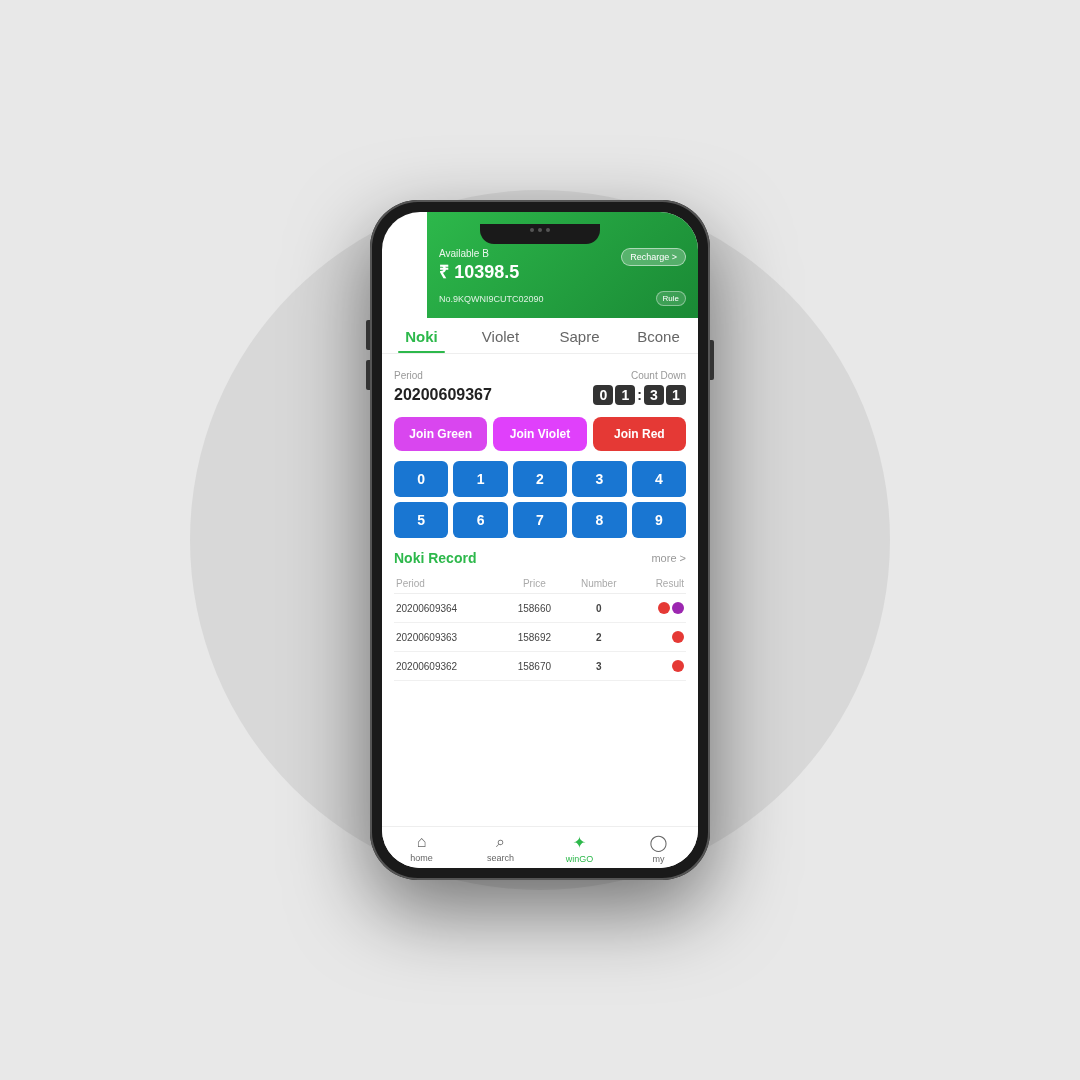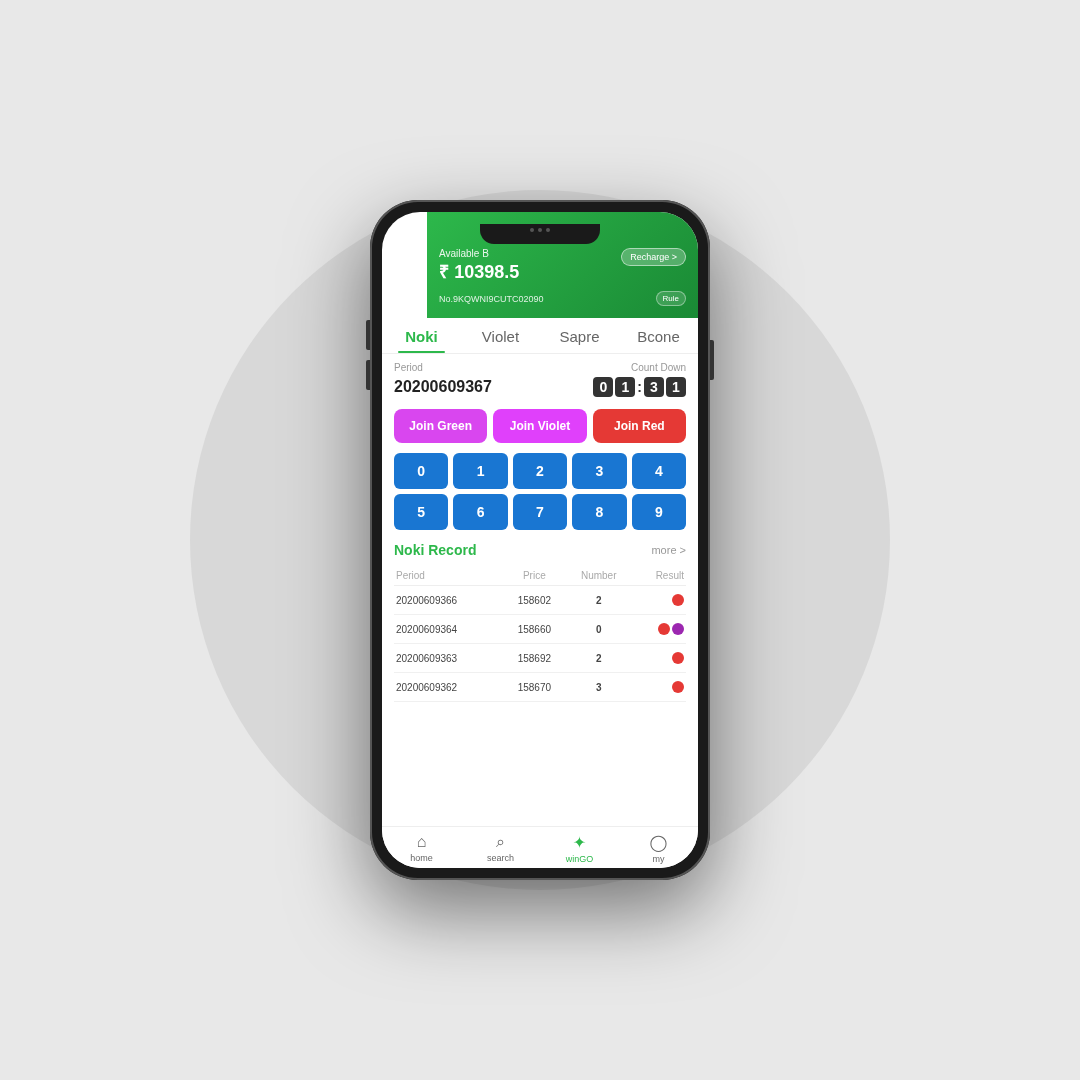--- a/index.html
+++ b/index.html
@@ -175,20 +175,21 @@
       height: 2px;
       background: #2db84b;
       border-radius: 2px;
     }
 
     
     .content {
       flex: 1;
       overflow-y: auto;
       padding: 8px 12px;
+      margin-top: 8px;
     }
 
     .period-row {
       display: flex;
       justify-content: space-between;
       align-items: center;
       margin-bottom: 4px;
     }
 
     .period-label {
@@ -532,30 +533,20 @@
         <table class="record-table">
           <thead>
             <tr>
               <th>Period</th>
               <th>Price</th>
               <th>Number</th>
               <th>Result</th>
             </tr>
           </thead>
           <tbody id="record-body">
-          <tr>
-                <td>20200609366</td>
-                <td style="text-align: center;">158602</td>
-                <td class="number-red" style="text-align: center;">2</td>
-                <td>
-                  <div class="result-cell">
-                    <span class="dot dot-red"></span>
-                  </div>
-                </td>
-              </tr>
               <tr>
                 <td>20200609364</td>
                 <td style="text-align: center;">158660</td>
                 <td class="number-red" style="text-align: center;">0</td>
                 <td>
                   <div class="result-cell">
                     <span class="dot dot-red"></span>
                     <span class="dot dot-violet"></span>
                   </div>
                 </td>

